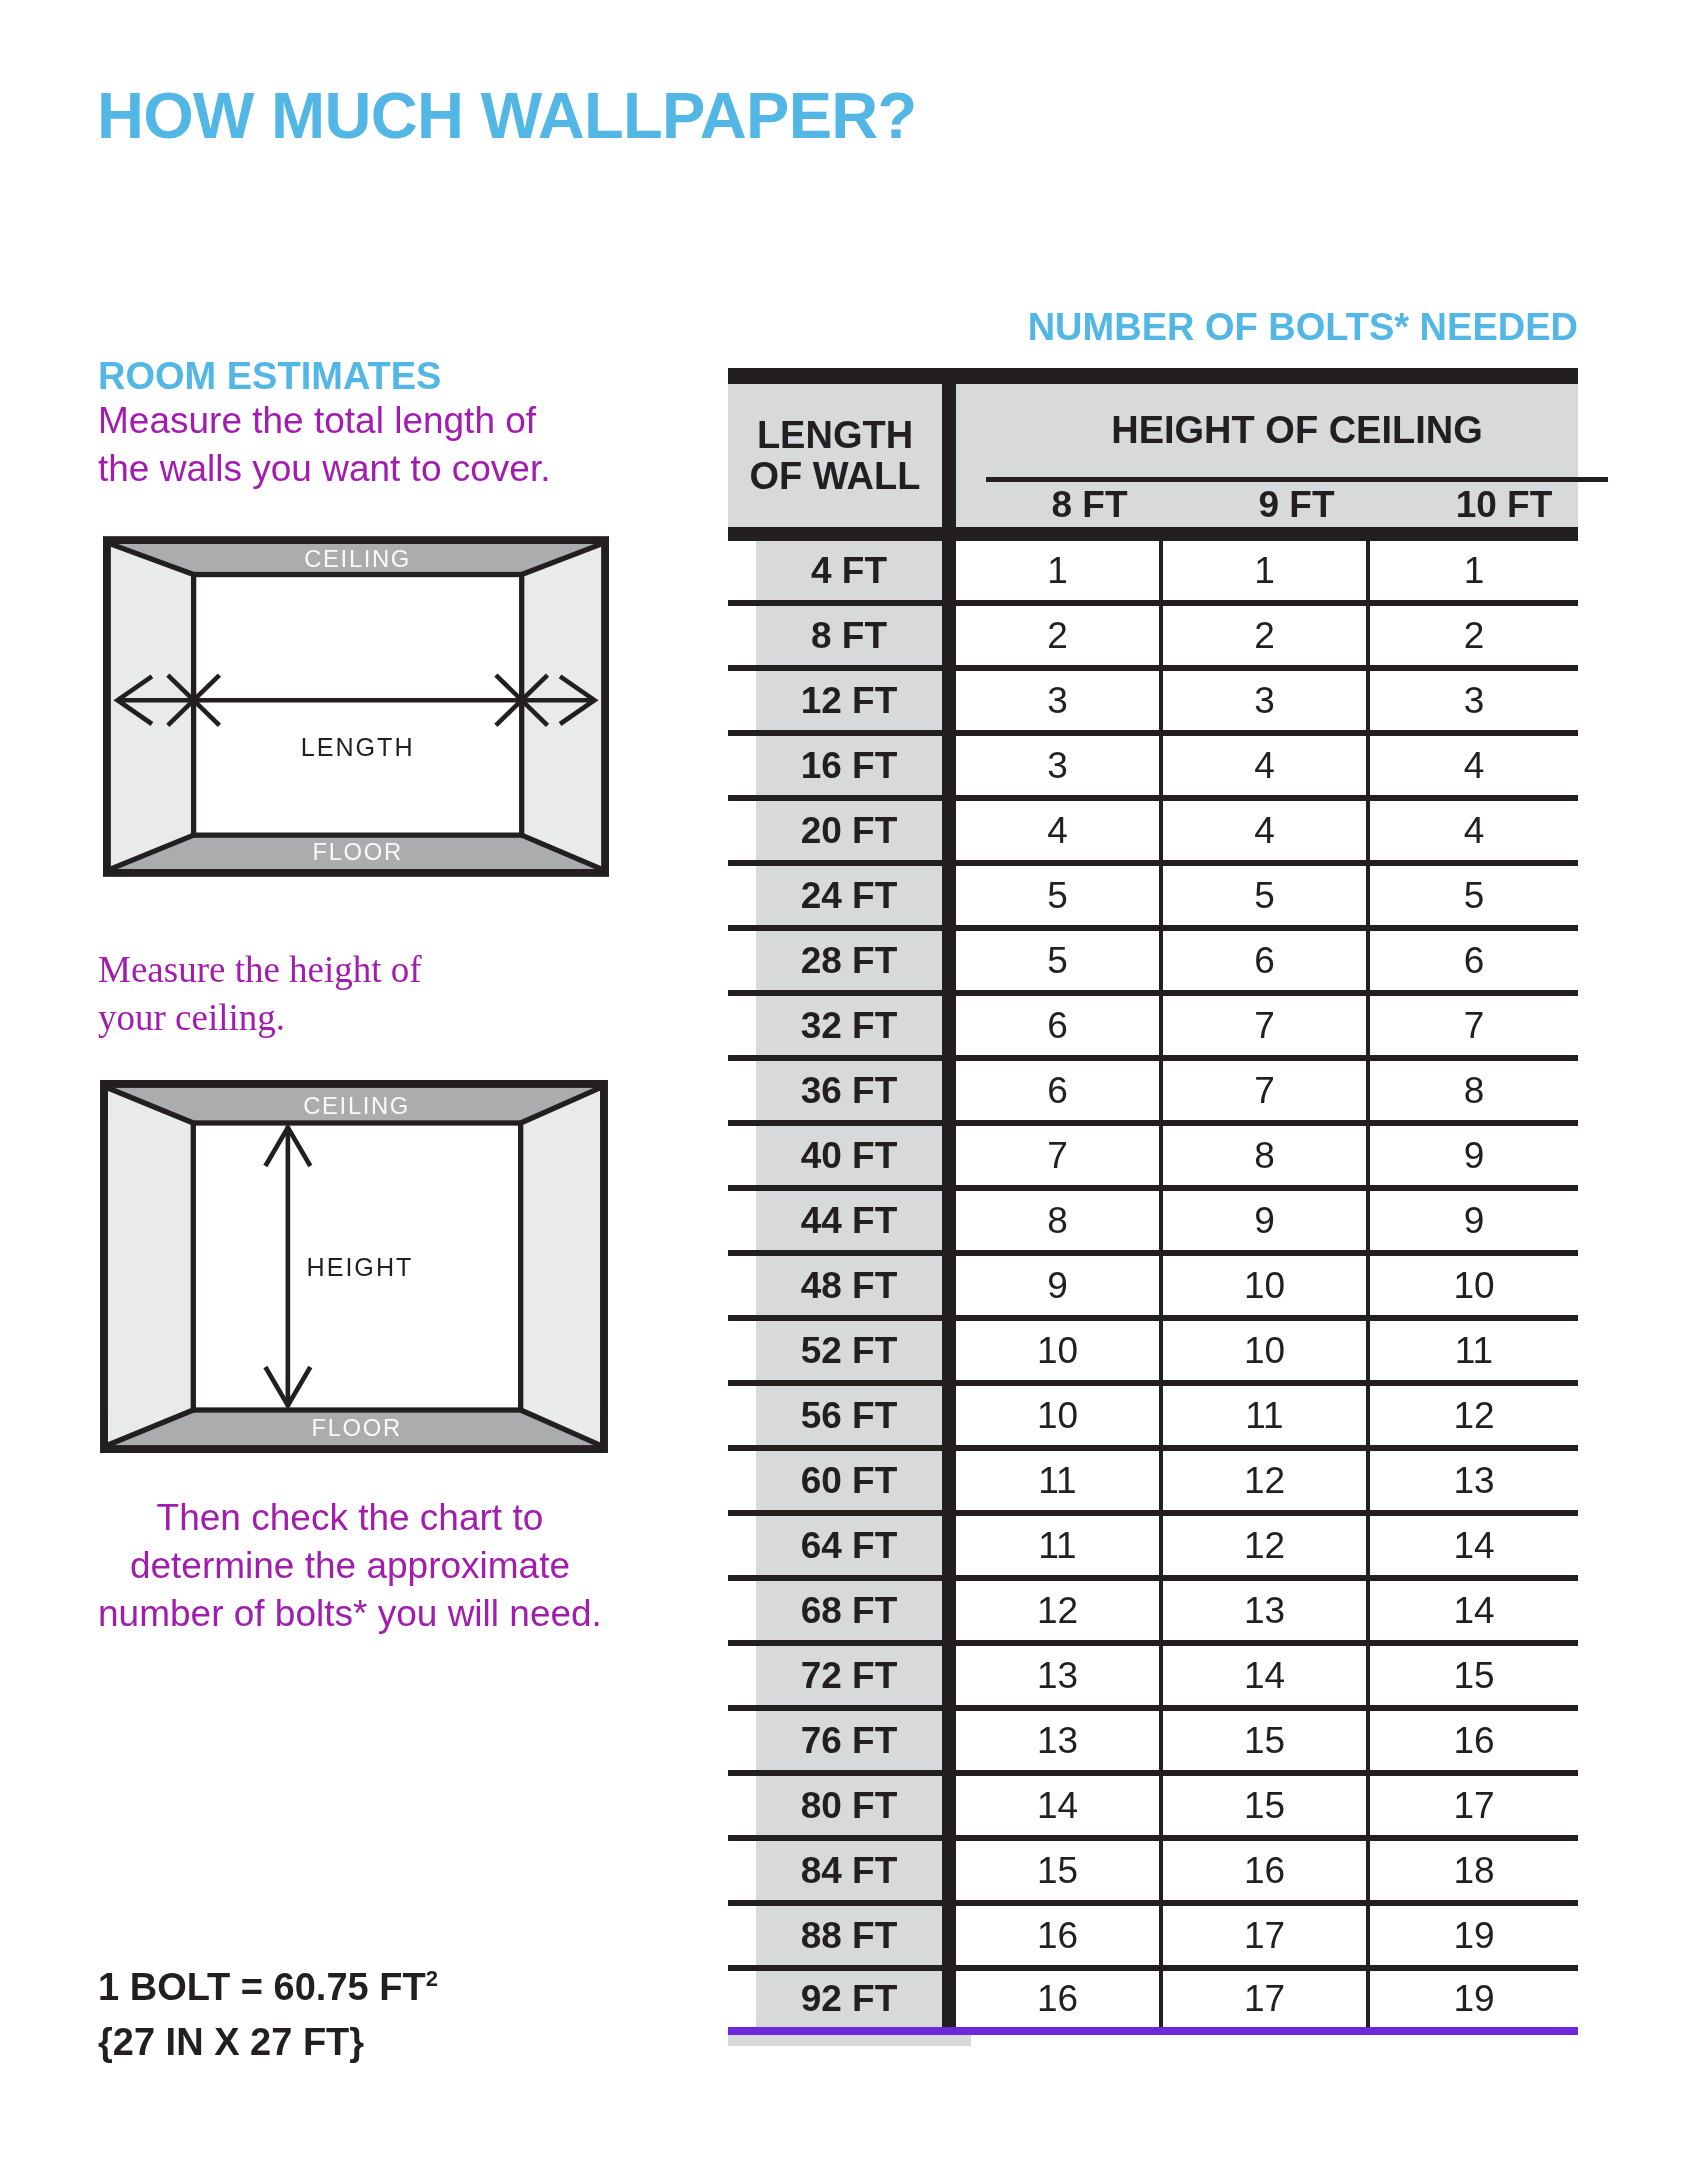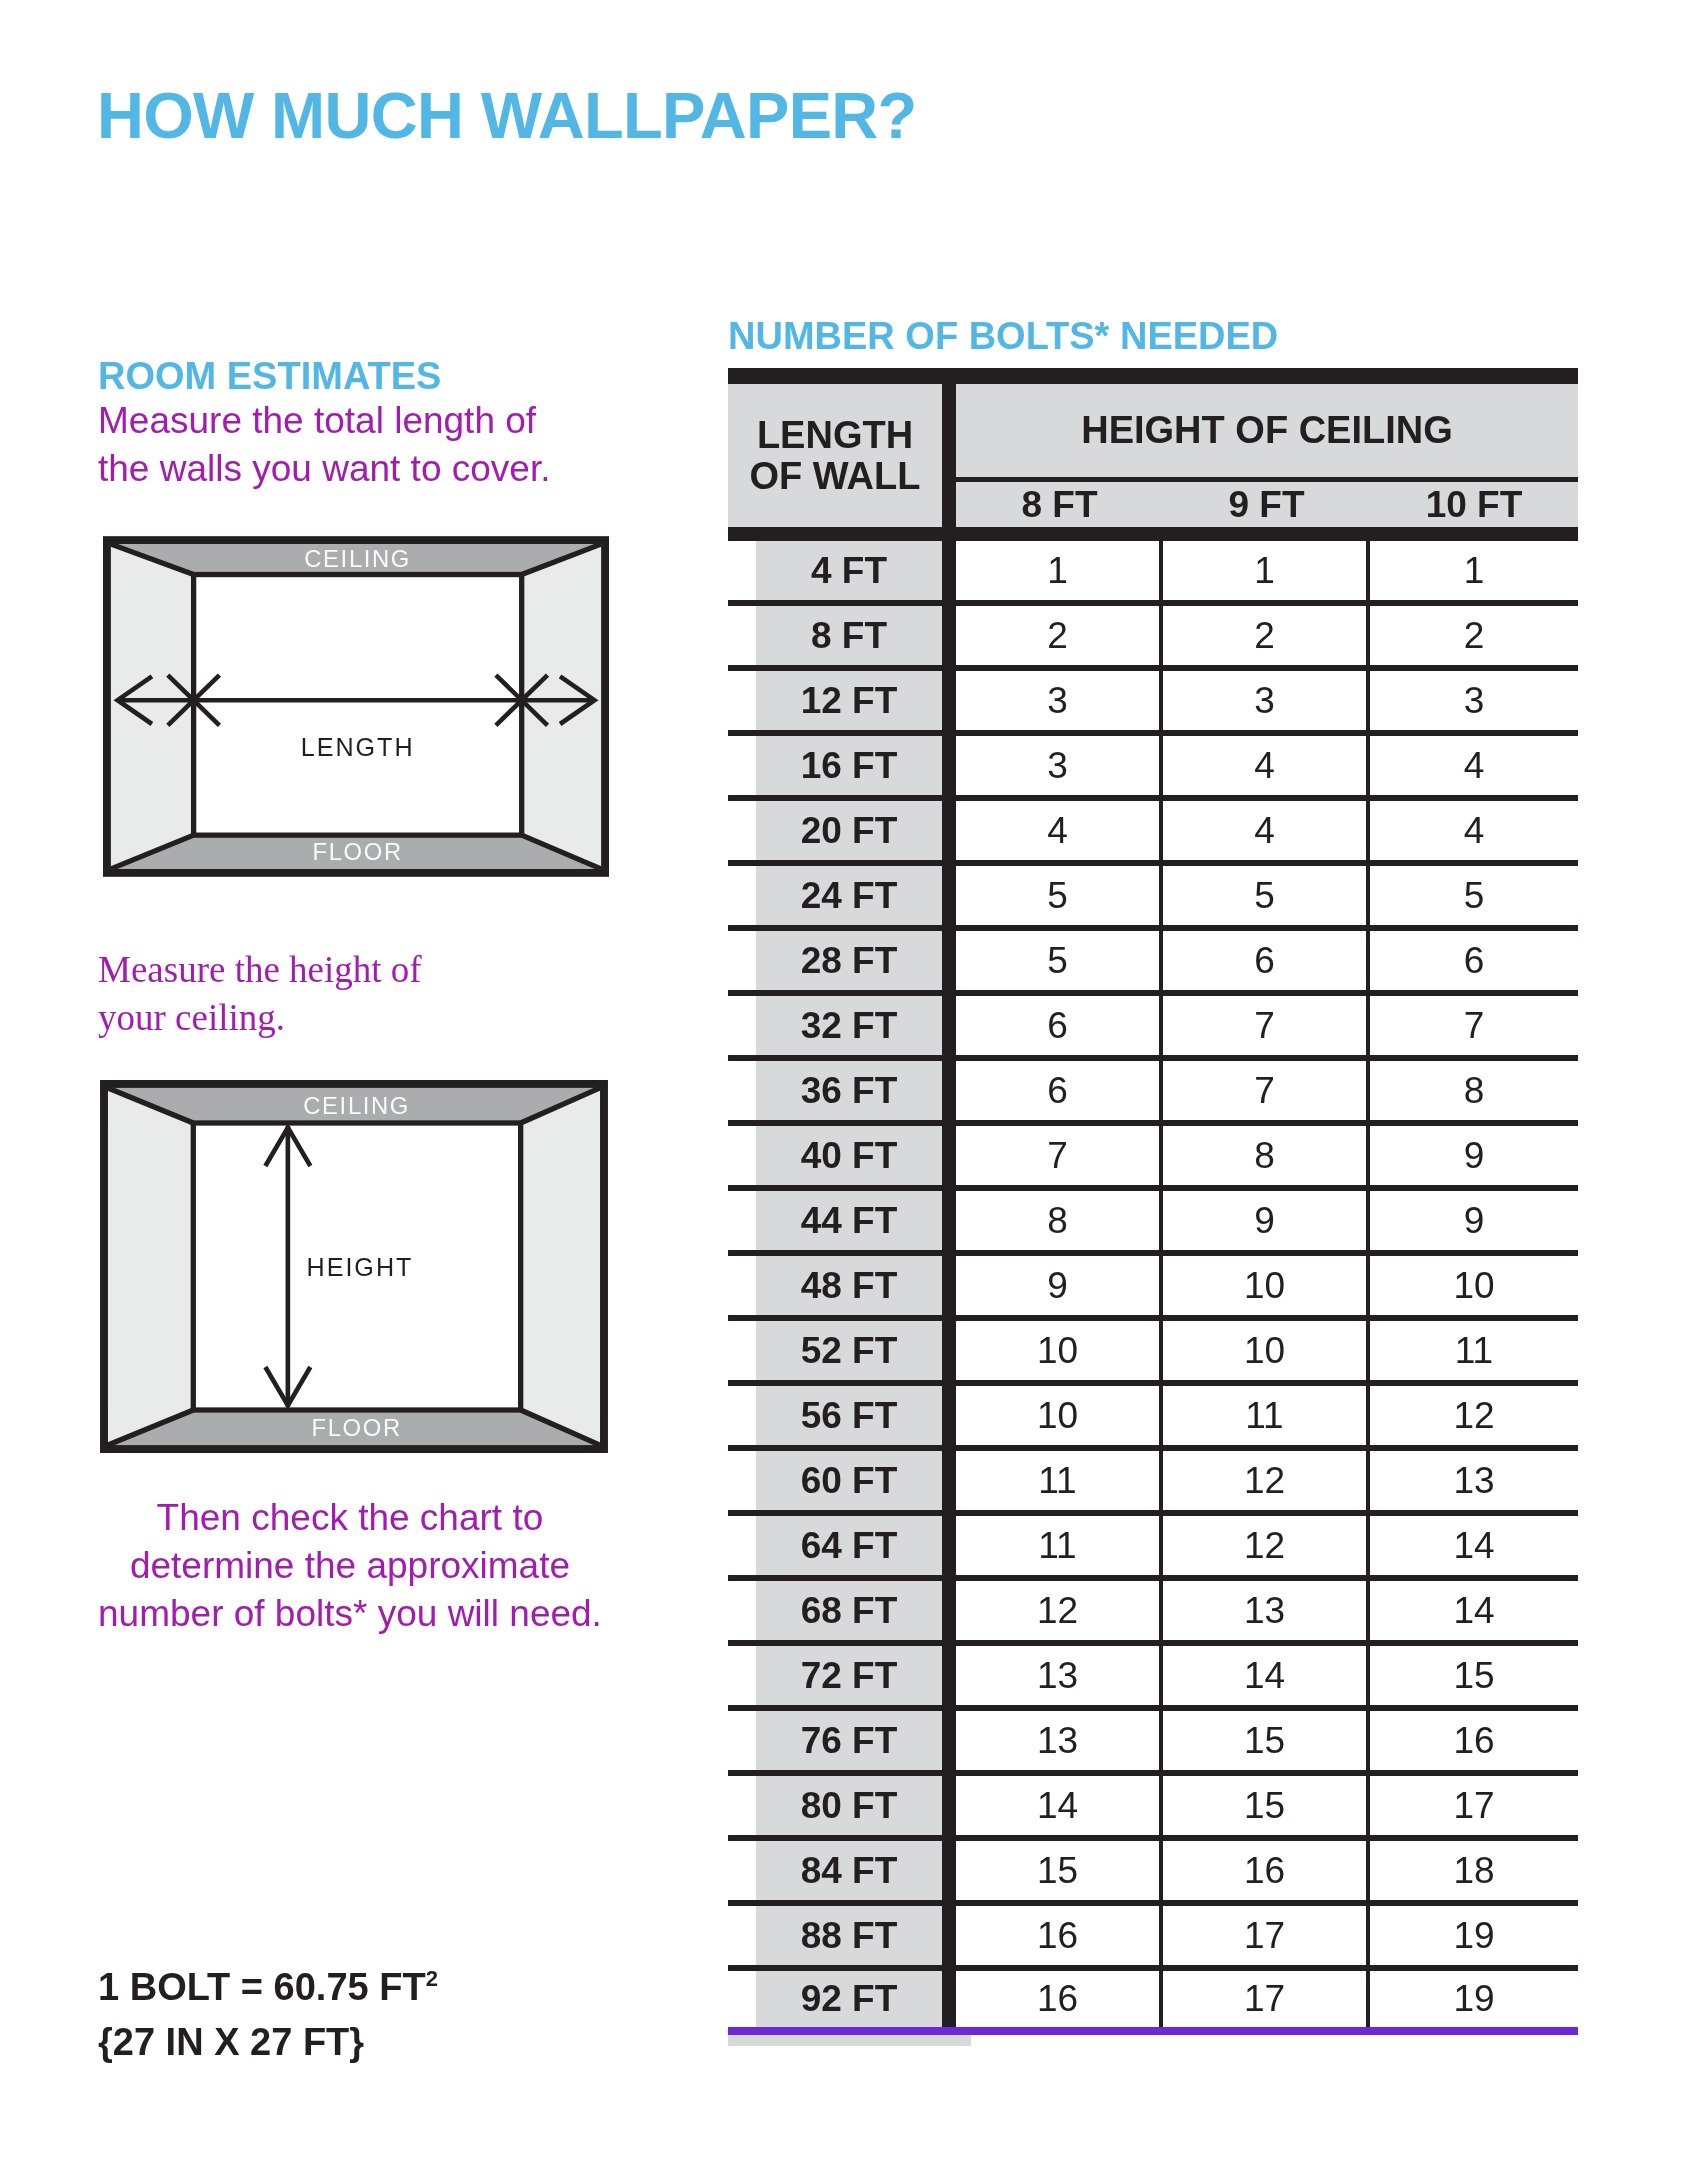--- a/index.html
+++ b/index.html
@@ -15,21 +15,21 @@
   .abs { position:absolute; }
   .page-title {
     left:97px; top:78px;
     font-size:65px; font-weight:bold; letter-spacing:-0.7px;
     color:#52b7e4; white-space:nowrap;
   }
   .sec-head {
     font-size:38px; font-weight:bold; color:#52b7e4; white-space:nowrap;
   }
   .room-est { left:98px; top:315px;margin-top:40px; }
-  .bolts-head { left:728px; top:315px; width:850px; text-align:left; }
+  .bolts-head { left:728px; top:306px; width:850px; text-align:right; }
   .para { font-size:37px; line-height:48px; color:#a21caf; white-space:nowrap; }
   .para1 { left:98px; top:397px; }
   .para2 { left:98px; top:946px;font-family:Liberation Serif, serif; }
   .para3 { left:98px; top:1494px;text-align:center; }
   .boldnote { font-size:38px; font-weight:bold; line-height:54px; white-space:nowrap; }
   .note1 { left:98px; top:1817px; }
   .note1 .indent { padding-left:24px; }
   .note2 { left:98px; top:1960px; line-height:55px; }
   sup.ft2 { font-size:0.58em; vertical-align:super; line-height:0; }
 
@@ -39,21 +39,21 @@
   .thead {
     display:grid; grid-template-columns:228px 1fr;
     height:157px; background:#d8d9da;
     border-bottom:14.6px solid #231f20;
   }
   .hleft {
     border-right:14.6px solid #231f20;
     display:flex; flex-direction:column; align-items:center; justify-content:center;
     font-size:38px; font-weight:bold; line-height:41px; text-align:center;
   }
-  .hright { display:flex; flex-direction:column; }
+  .hright { display:flex; flex-direction:column;padding-left:30px; }
   .hoc {
     height:93px; display:flex; align-items:center; justify-content:center;
     font-size:38px; font-weight:bold;
   }
   .hline { height:5.3px; background:#231f20; }
   .subcols {
     flex:1; display:grid; grid-template-columns:207px 207px 208px;
   }
   .subcols > div {
     display:flex; align-items:center; justify-content:center;

